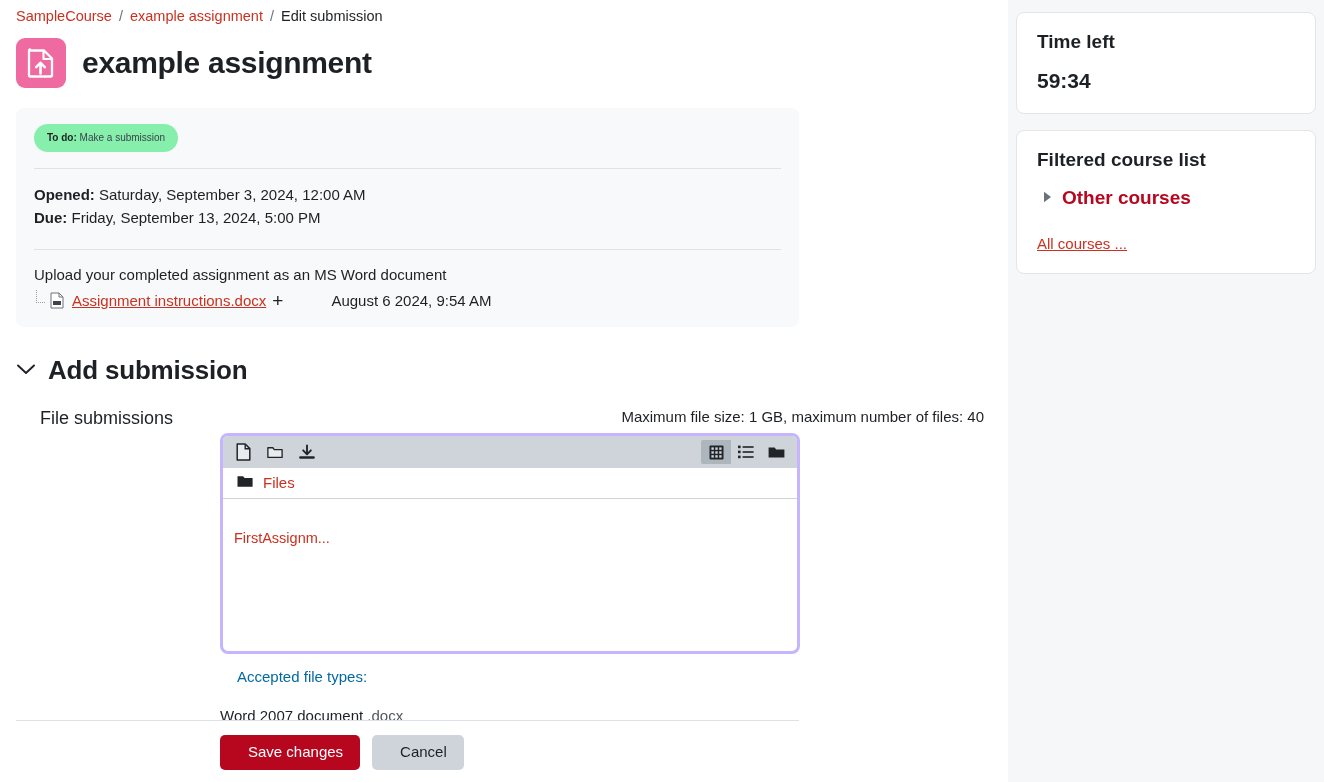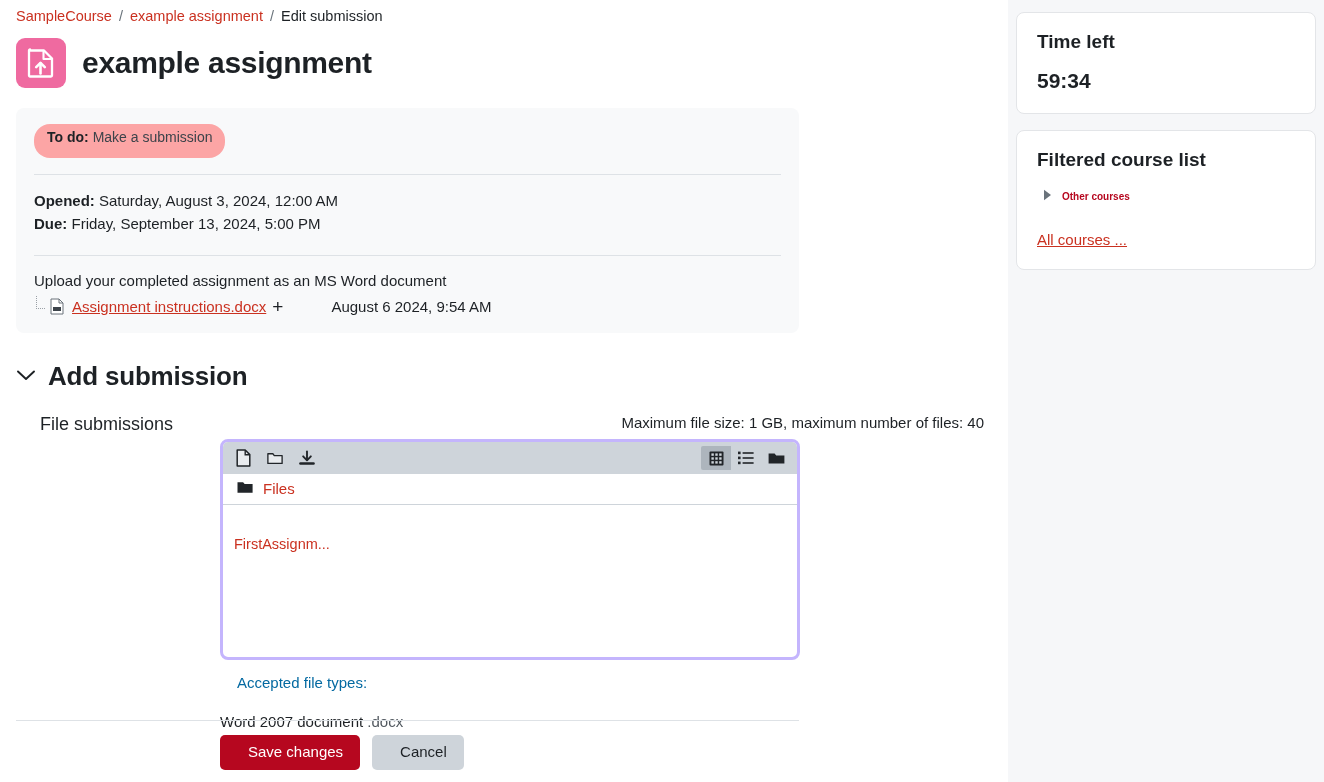--- a/index.html
+++ b/index.html
@@ -61,24 +61,24 @@
   
   .info-card {
     margin: 20px 0 0 16px;
     width: 783px;
     background: #f8f9fa;
     border-radius: 8px;
     padding: 16px 18px 18px 18px;
   }
   .todo-badge {
     display: inline-block;
-    background: #fca5a5;
+    background: #86efac;
     border-radius: 16px;
-    padding: 5px 13px 12px 13px;
-    font-size: 14px;
+    padding: 5px 13px 6px 13px;
+    font-size: 10px;
     color: #3c434a;
     line-height: 17px;
   }
   .todo-badge b { color: #1d2125; font-weight: bold; }
   .hr-soft { height: 1px; background: #dee2e6; margin: 16px 0 0 0; border: 0; }
   .dates { margin-top: 14px; font-size: 15px; line-height: 23px; }
   .dates b { font-weight: bold; }
   .intro { margin-top: 14px; font-size: 15px; line-height: 22px; }
   .attach-row {
     display: flex; align-items: center;
@@ -236,21 +236,21 @@
     color: #1d2125;
     margin: 0 0 16px 0;
     line-height: 22px;
   }
   .timer-value { font-size: 21px; font-weight: bold; color: #1d2125; line-height: 24px; }
   .course-item {
     display: flex; align-items: center; gap: 10px;
     margin: 0 0 6px 6px;
     cursor: pointer;
   }
-  .course-item-label { color: #b6071f; font-weight: bold; font-size: 10px; }
+  .course-item-label { color: #b6071f; font-weight: bold; font-size: 19px; }
   .all-courses {
     display: inline-block;
     margin-top: 20px;
     color: #ca3120;
     font-size: 15px;
     text-decoration: underline;
     cursor: pointer;
   }
 </style>
 </head>
@@ -282,21 +282,21 @@
 
     <div class="info-card">
       <div class="todo-badge">
         <b>To do:</b>
         <span>Make a submission</span>
       </div>
       <div class="hr-soft"></div>
       <div class="dates">
         <div>
           <b>Opened:</b>
-          <span>Saturday, August 3, 2024, 12:00 AM</span>
+          <span>Saturday, September 3, 2024, 12:00 AM</span>
         </div>
         <div>
           <b>Due:</b>
           <span>Friday, September 13, 2024, 5:00 PM</span>
         </div>
       </div>
       <div class="hr-soft" style="margin-top:20px;"></div>
       <div class="intro">Upload your completed assignment as an MS Word document</div>
       <div class="attach-row">
         <span class="attach-tree"></span>

